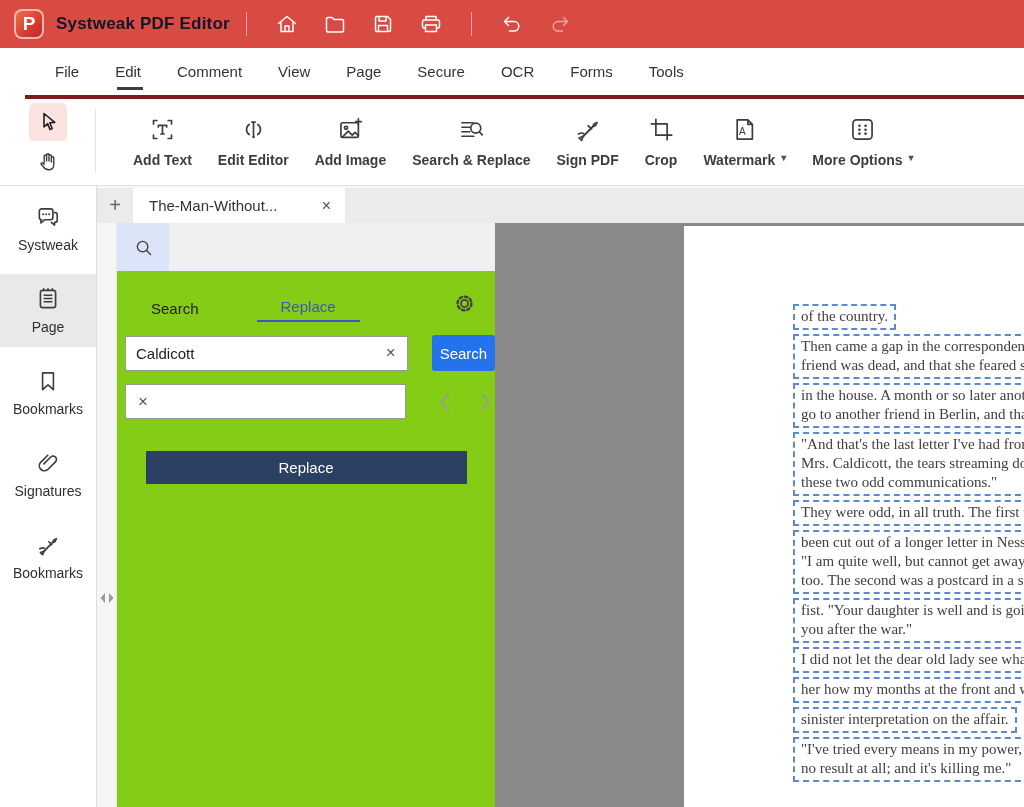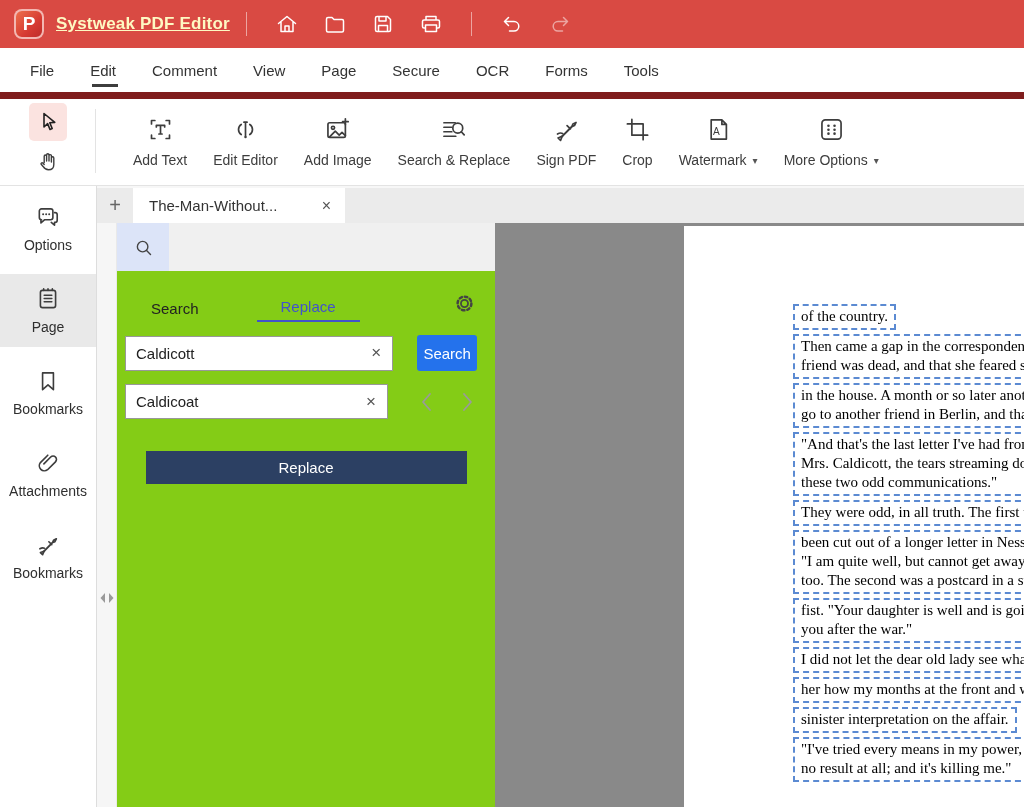--- a/index.html
+++ b/index.html
@@ -5,41 +5,41 @@
   * { box-sizing: border-box; margin: 0; padding: 0; }
   html,body { width:1024px; height:807px; overflow:hidden; }
   body { font-family:"Liberation Sans",sans-serif; background:#fff; }
   .app { position:relative; width:1024px; height:807px; display:flex; flex-direction:column; }
 
   
   .titlebar { height:48px; background:#d94a43; display:flex; align-items:center; padding:0 14px; flex:0 0 auto; }
   .logo { width:30px; height:30px; border-radius:8px; background:linear-gradient(135deg,#f0764f 0%,#d63a32 60%,#b92a28 100%);
           box-shadow:0 0 0 2px #f3b7b2 inset; color:#fff; font-weight:bold; font-size:19px;
           display:flex; align-items:center; justify-content:center; }
-  .app-title { color:#fef9c3; font-weight:bold; font-size:17px; margin-left:12px; letter-spacing:.2px;text-decoration:underline; }
+  .app-title { color:#0f172a; font-weight:bold; font-size:17px; margin-left:12px; letter-spacing:.2px; }
   .tb-sep { width:1px; height:24px; background:rgba(255,255,255,.5); margin:0 16px; }
   .tb-btn { width:26px; height:26px; margin:0 11px; display:flex; align-items:center; justify-content:center; cursor:pointer; }
   .tb-btn svg { stroke:#fff; fill:none; stroke-width:1.5; stroke-linecap:round; stroke-linejoin:round; }
   .tb-btn.dim { opacity:.5; }
 
   
-  .menubar { height:51px; display:flex; align-items:stretch; padding-left:12px; background:#fff; border-bottom:7px solid #7f1d1d; flex:0 0 auto; }
+  .menubar { height:51px; display:flex; align-items:stretch; padding-left:12px; background:#fff; border-bottom:4px solid #7f1d1d; flex:0 0 auto;margin-left:25px; }
   .menu-item { padding:0 18px; font-size:15px; color:#333; display:flex; align-items:center; position:relative; cursor:pointer; }
   .menu-item.active::after { content:""; position:absolute; left:20px; bottom:5px; width:26px; height:3px; background:#3d3d3d; }
 
   
   .toolbar { height:87px; display:flex; background:#fff; border-bottom:1px solid #e3e3e3; flex:0 0 auto; }
   .select-col { width:96px; flex:0 0 auto; display:flex; flex-direction:column; align-items:center; padding-top:4px; position:relative; }
   .select-col::after { content:""; position:absolute; right:0; top:10px; bottom:12px; width:1px; background:#e3e3e3; }
   .cursor-btn { width:38px; height:38px; background:#fbe3e0; border-radius:5px; display:flex; align-items:center; justify-content:center; cursor:pointer; }
   .hand-btn { margin-top:5px; width:34px; height:32px; display:flex; align-items:center; justify-content:center; cursor:pointer; }
   .tools { display:flex; align-items:center; padding-left:24px; }
   .tool { display:flex; flex-direction:column; align-items:center; gap:9px; padding:0 13px; color:#3d3d3d; font-size:14px; cursor:pointer; }
   .tool svg { stroke:#3d3d3d; fill:none; stroke-width:1.5; stroke-linecap:round; stroke-linejoin:round; }
-  .tool-label { display:flex; align-items:center; gap:6px; white-space:nowrap; }
+  .tool-label { display:flex; gap:6px; white-space:nowrap;font-weight:bold; }
   .caret { font-size:10px; color:#555; }
 
   
   .bodyrow { flex:1; display:flex; min-height:0; }
   .sidebar { width:97px; flex:0 0 auto; border-right:1px solid #ddd; display:flex; flex-direction:column; padding-top:6px; background:#fff; }
   .side-item { height:73px; margin-bottom:9px; display:flex; flex-direction:column; align-items:center; justify-content:center; gap:7px; font-size:14px; color:#2f2f2f; cursor:pointer; }
   .side-item.active { background:#e9e9e9; }
   .side-item svg { stroke:#3d3d3d; fill:none; stroke-width:1.5; stroke-linecap:round; stroke-linejoin:round; }
 
   .right { flex:1; display:flex; flex-direction:column; min-width:0; }
@@ -56,35 +56,35 @@
   
   .panel { width:378px; flex:0 0 auto; background:#84cc16; display:flex; flex-direction:column; }
   .panel-header { height:48px; background:#f0f0f0; display:flex; flex:0 0 auto; }
   .mag-box { width:52px; height:48px; background:#dce4f8; display:flex; align-items:center; justify-content:center; cursor:pointer; }
   .mag-box svg, .gear-btn svg { stroke:#444; fill:none; stroke-width:1.6; stroke-linecap:round; }
   .panel-tabs { display:flex; align-items:flex-end; margin-top:20px; padding:0 18px; }
   .ptab { font-size:15px; cursor:pointer; padding-bottom:5px; }
   .ptab-search { margin-left:16px; color:#222; }
   .ptab-replace { margin-left:58px; color:#4152cc; border-bottom:2px solid #4152cc; padding-left:24px; padding-right:24px; }
   .gear-btn { margin-left:auto; margin-bottom:2px; cursor:pointer; }
-  .field-row { display:flex; align-items:center; margin:13px 18px 0 8px; gap:24px; }
+  .field-row { display:flex; align-items:center; margin:13px 0 0 8px; gap:24px; }
   .input-box { width:286px; height:35px; border:1px solid #989898; display:flex; align-items:center; padding:0 9px 0 10px; background:#fff; }
   .input-box input { border:none; outline:none; flex:1; font-size:15px; color:#222; font-family:"Liberation Sans",sans-serif; min-width:0; background:transparent; }
   .clear-x { color:#555; font-size:17px; cursor:pointer; padding:0 2px; }
   .search-btn { width:64px; height:36px; background:#2472ec; color:#fff; border:none; border-radius:3px; font-size:15px; cursor:pointer; font-family:"Liberation Sans",sans-serif; }
   .nav-chevrons { display:flex; align-items:center; gap:20px; padding-left:5px; }
   .nav-chevrons svg { stroke:#9a9a9a; fill:none; stroke-width:1.8; stroke-linecap:round; stroke-linejoin:round; cursor:pointer; }
   .replace-btn-row { margin-top:32px; display:flex; justify-content:center; }
   .replace-btn { width:321px; height:33px; background:#2c4063; color:#fff; border:none; font-size:15px; cursor:pointer; font-family:"Liberation Sans",sans-serif; }
 
   
   .viewer { flex:1; background:#898989; position:relative; overflow:hidden; min-width:0; }
   .page { position:absolute; left:189px; top:3px; width:640px; height:900px; background:#fff; }
   .blocks { position:absolute; left:109px; top:78px; width:470px; }
-  .tblock { border:2px dashed #5b8ad2; padding:1px 6px 2px; margin-bottom:4px; font-family:"Liberation Serif",serif; font-size:15px; line-height:19px; color:#000000; }
+  .tblock { border:2px dashed #5b8ad2; padding:1px 6px 2px; margin-bottom:4px; font-family:"Liberation Serif",serif; font-size:15px; line-height:19px; color:#404040; }
   .tblock.fit { width:fit-content; }
   .tline { white-space:nowrap; }
 </style>
 </head>
 <body>
 
 <div class="app">
 
   <div class="titlebar">
     <div class="logo">P</div>
@@ -249,40 +249,40 @@
       <div class="side-item">
         <svg width="26" height="26" viewBox="0 0 24 24">
             <path d="M4 6.5 a2 2 0 0 1 2-2 h8.5 a2 2 0 0 1 2 2 v6 a2 2 0 0 1 -2 2 h-5.5 l-3.5 3 v-3 H6 a2 2 0 0 1 -2-2 z"></path>
             <g fill="#3d3d3d" stroke="none">
               <circle cx="7.5" cy="9.5" r=".9"></circle>
               <circle cx="10.3" cy="9.5" r=".9"></circle>
               <circle cx="13.1" cy="9.5" r=".9"></circle>
             </g>
             <path d="M18 8 h.5 a2 2 0 0 1 2 2 v5 a2 2 0 0 1 -2 2 h-.5 v2.5 L15 17"></path>
           </svg>
-        <span>Options</span>
+        <span>Systweak</span>
       </div>
       <div class="side-item active">
         <svg width="26" height="26" viewBox="0 0 24 24">
             <rect x="5" y="4" width="14" height="16" rx="2"></rect>
             <path d="M8.5 8.5 h7 M8.5 11.5 h7 M8.5 14.5 h7 M8 4 v-1.3 M12 4 v-1.3 M16 4 v-1.3"></path>
           </svg>
         <span>Page</span>
       </div>
       <div class="side-item">
         <svg width="26" height="26" viewBox="0 0 24 24">
             <path d="M7 4.5 h10 v15.5 l-5-4.5 -5 4.5 z"></path>
           </svg>
         <span>Bookmarks</span>
       </div>
       <div class="side-item">
         <svg width="26" height="26" viewBox="0 0 24 24">
             <path d="M8.2 12.8 l6.3-6.3 a3.1 3.1 0 0 1 4.4 4.4 L11.6 18.2 a4.7 4.7 0 0 1 -6.6-6.6 L11.8 4.8"></path>
           </svg>
-        <span>Attachments</span>
+        <span>Signatures</span>
       </div>
       <div class="side-item">
         <svg width="26" height="26" viewBox="0 0 24 24">
             <path d="M5 19 c1.6-.5 2.9-1.1 4-2.2 l6.8-6.8 2.6-1.1 1.3-2.6 -2.6 1.3 -1.1 2.6 -6.8 6.8 c-1.1 1.1-1.7 2.4-2.2 4 z M12.8 9 l2.7 2.7 M4.5 15.5 q2.3-1.4 4.2-.5"></path>
           </svg>
         <span>Bookmarks</span>
       </div>
     </div>
 
     <div class="right">
@@ -332,21 +332,20 @@
           <div class="field-row">
             <div class="input-box">
               <input type="text" value="Caldicott" style="">
               <span class="clear-x">×</span>
             </div>
             <button class="search-btn">Search</button>
           </div>
 
           <div class="field-row">
             <div class="input-box">
-              <input type="text" value="Caldicoat" style="">
               <span class="clear-x">×</span>
             </div>
             <div class="nav-chevrons">
               <svg width="20" height="22" viewBox="0 0 20 22">
                   <path d="M13 3 L6 11 l7 8"></path>
                 </svg>
               <svg width="20" height="22" viewBox="0 0 20 22">
                   <path d="M7 3 l7 8 -7 8"></path>
                 </svg>
             </div>

